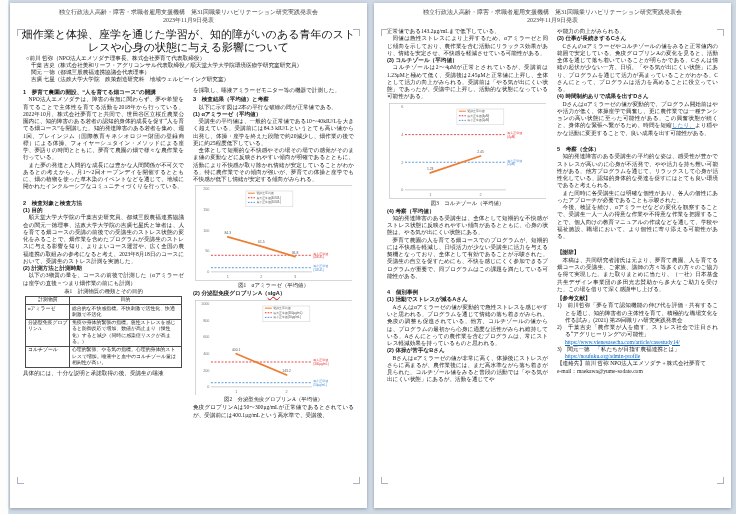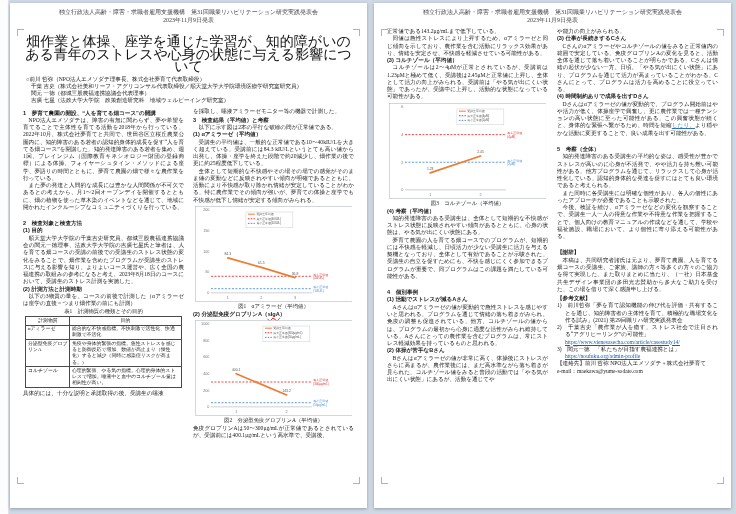--- a/index.html
+++ b/index.html
@@ -5,21 +5,21 @@
   html,body{margin:0;padding:0;}
   body{width:736px;height:514px;overflow:hidden;background:#cfd9e4;
        font-family:"Liberation Serif",serif;color:#1a1a1a;}
   .viewer{position:relative;width:736px;height:514px;overflow:hidden;}
   .gutter{position:absolute;left:0;top:0;width:8px;height:514px;background:#fdfdfd;border-right:1px solid #dfe4e9;}
   .page{position:absolute;top:3px;width:357px;height:505px;background:#ffffff;
         box-shadow:0 1px 3px rgba(70,86,102,.45);overflow:hidden;}
   .page1{left:10px;}
   .page2{left:374px;}
   .pheader{padding-top:5px;text-align:center;font-size:6px;line-height:8px;color:#3c3c3c;}
-  .doctitle{margin:12px 10px 2px;text-align:center;font-size:14px;line-height:12.5px;color:#111;}
+  .doctitle{margin:4px 10px 2px;text-align:center;font-size:11px;line-height:12.5px;color:#111;}
   .authors{margin:1px 0 4px 16px;font-size:5.6px;line-height:7px;}
   .authors .au{padding-left:5px;}
   .cols{display:flex;gap:9px;padding:0 13px;font-size:5.6px;line-height:1.3;overflow:hidden;}
   .page1 .cols{height:372px;}
   .page2 .cols{height:444px;margin-top:4px;}
   .col{flex:1;min-width:0;}
   .blk{margin:0;}
   .h{font-weight:bold;font-family:"Liberation Sans",sans-serif;margin-top:2px;}
   .sh{font-weight:bold;font-family:"Liberation Sans",sans-serif;}
   .p{text-indent:5.6px;}

